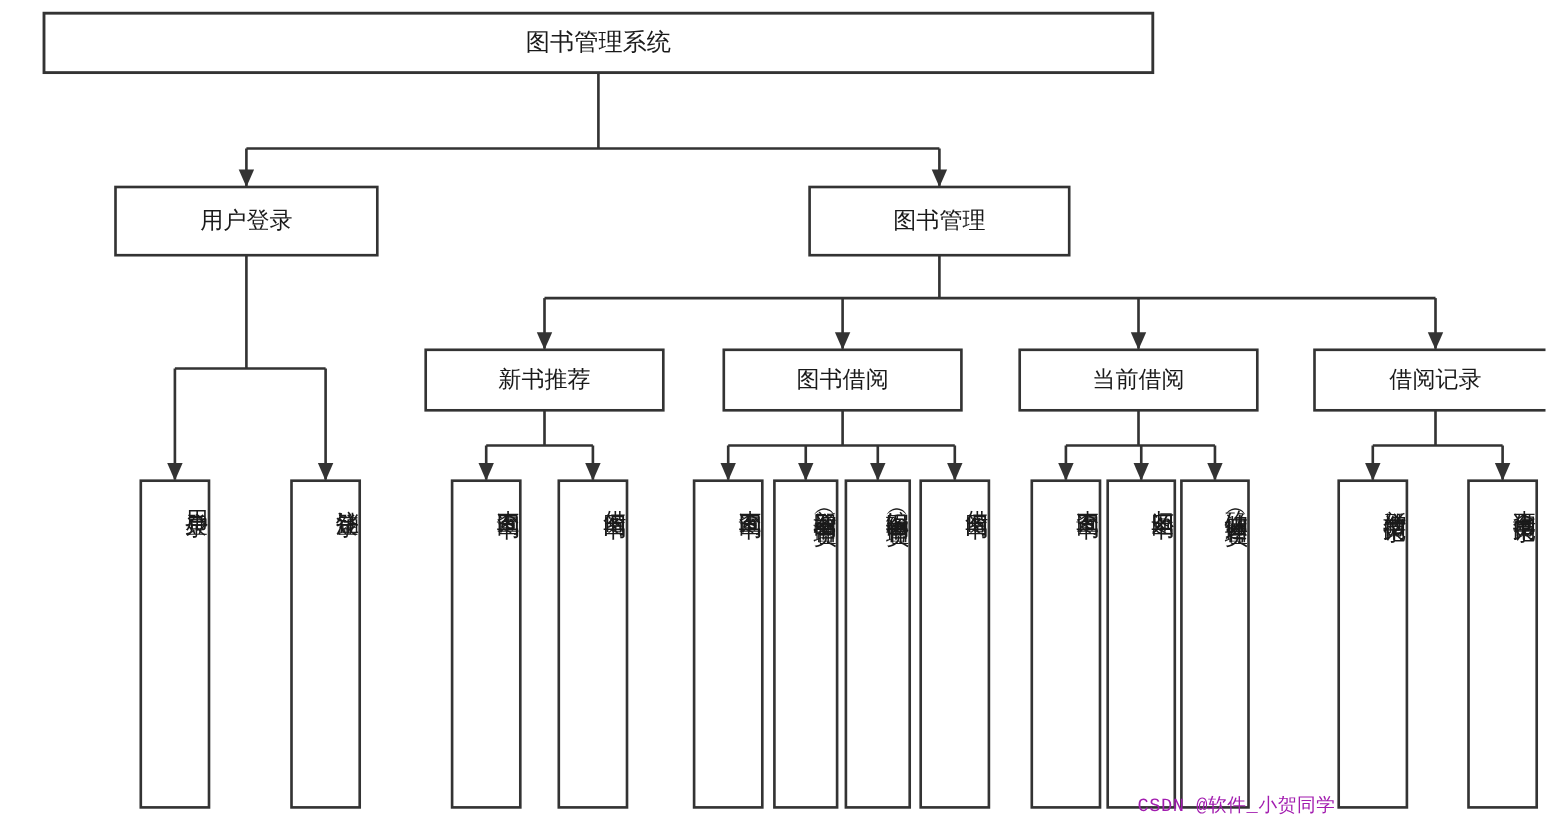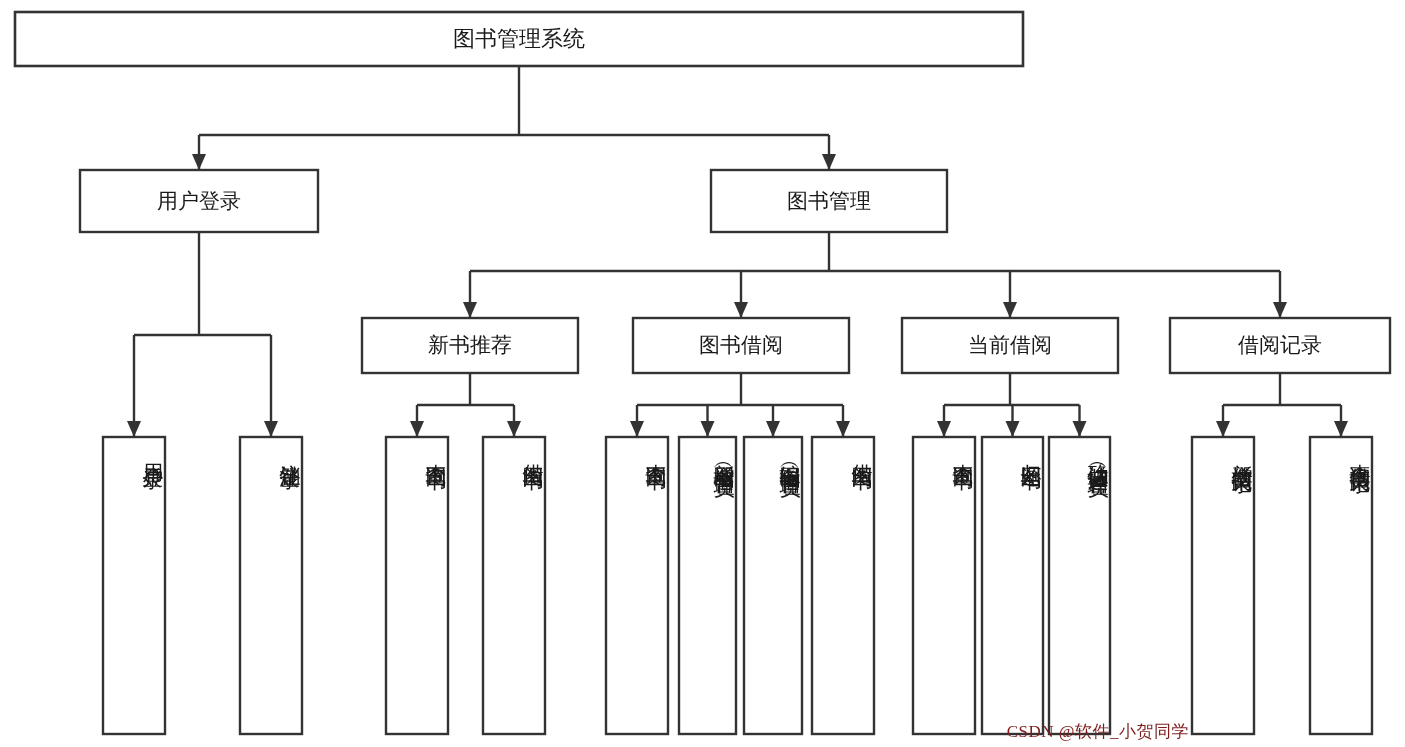--- a/index.html
+++ b/index.html
@@ -12,20 +12,21 @@
     width: 1405px;
     height: 747px;
     font-family: "Liberation Sans", "DejaVu Sans", sans-serif;
     overflow: hidden;
     position: relative;
   }
   #diagram-root {
     position: relative;
     width: 1197px;
     height: 747px;
+    margin-left: 25px;
   }
   svg.diagram-canvas {
     position: absolute;
     top: 0;
     left: 0;
     width: 1405px;
     height: 747px;
     display: block;
   }
   .node-box {
@@ -67,23 +68,23 @@
     letter-spacing: 2px;
     text-align: left;
     white-space: nowrap;
     pointer-events: none;
     user-select: none;
   }
   .watermark {
     position: absolute;
     right: 8px;
     bottom: 4px;
-    font-family: Liberation Serif, serif;
+    font-family: Liberation Mono, monospace;
     font-size: 17px;
-    color: #7f1d1d;
+    color: #a21caf;
     letter-spacing: 0.5px;
     white-space: nowrap;
     user-select: none;
   }
 </style>
 </head>
 <body>
 
 <div id="diagram-root">
 

